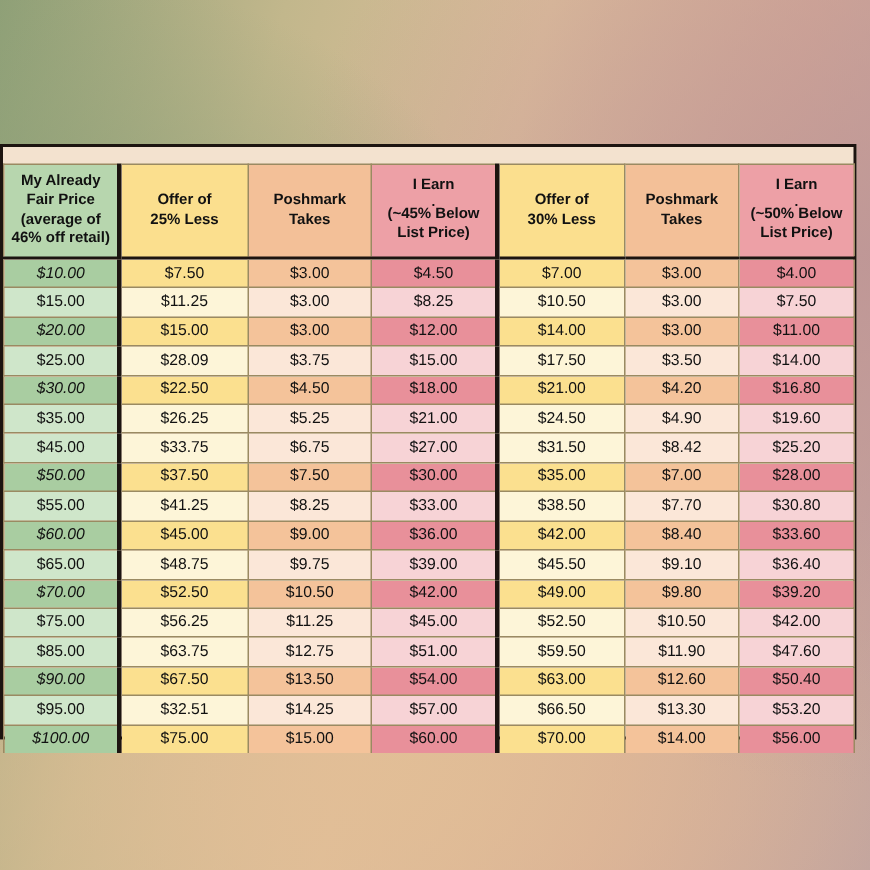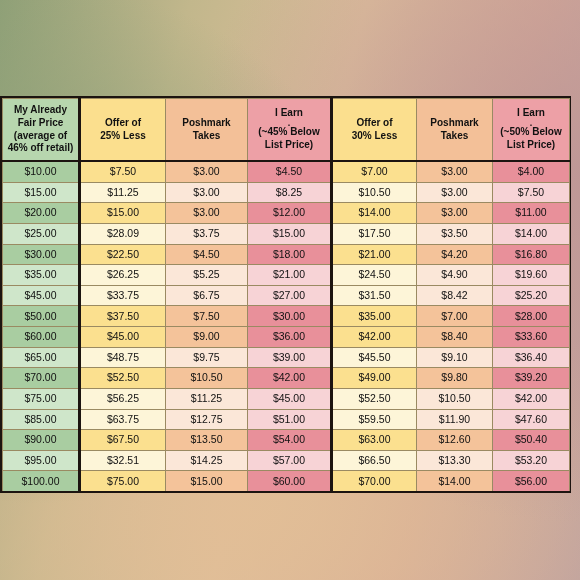--- a/index.html
+++ b/index.html
@@ -35,20 +35,21 @@
     box-sizing: border-box;
     border: 2px solid #1c1410;
     background: #f3e2cf;
   }
 
   table.pricing {
     border-collapse: collapse;
     width: 100%;
     height: 100%;
     table-layout: fixed;
+    margin-top: 11px;
   }
 
   table.pricing th,
   table.pricing td {
     border: 1px solid #9a8a62;
     padding: 0;
     text-align: center;
     vertical-align: middle;
     color: #111;
     font-size: 10.5px;
@@ -76,21 +77,21 @@
   
   col.c1 { width: 77px; }
   col.c2 { width: 86px; }
   col.c3 { width: 82px; }
   col.c4 { width: 84px; }
   col.c5 { width: 85px; }
   col.c6 { width: 76px; }
   col.c7 { width: 77px; }
 
   
-  .c1.odd  { background: #a9cda1; }
+  .c1.odd  { background: #a9cda1; font-style: italic; }
   .c1.even { background: #cfe6ca; }
   .c1.head { background: #b7d6ae; }
 
   .c2.odd  { background: #fbe08f; }
   .c2.even { background: #fdf5d8; }
   .c2.head { background: #fbdf8e; }
 
   .c3.odd  { background: #f4c39a; }
   .c3.even { background: #fbe7d8; }
   .c3.head { background: #f3c098; }
@@ -234,20 +235,29 @@
           <tr>
             <td class="c1 odd">$50.00</td>
             <td class="c2 odd sep-left">$37.50</td>
             <td class="c3 odd">$7.50</td>
             <td class="c4 odd">$30.00</td>
             <td class="c5 odd sep-left">$35.00</td>
             <td class="c6 odd">$7.00</td>
             <td class="c7 odd">$28.00</td>
           </tr>
           <tr>
+            <td class="c1 even">$55.00</td>
+            <td class="c2 even sep-left">$41.25</td>
+            <td class="c3 even">$8.25</td>
+            <td class="c4 even">$33.00</td>
+            <td class="c5 even sep-left">$38.50</td>
+            <td class="c6 even">$7.70</td>
+            <td class="c7 even">$30.80</td>
+          </tr>
+          <tr>
             <td class="c1 odd">$60.00</td>
             <td class="c2 odd sep-left">$45.00</td>
             <td class="c3 odd">$9.00</td>
             <td class="c4 odd">$36.00</td>
             <td class="c5 odd sep-left">$42.00</td>
             <td class="c6 odd">$8.40</td>
             <td class="c7 odd">$33.60</td>
           </tr>
           <tr>
             <td class="c1 even">$65.00</td>

